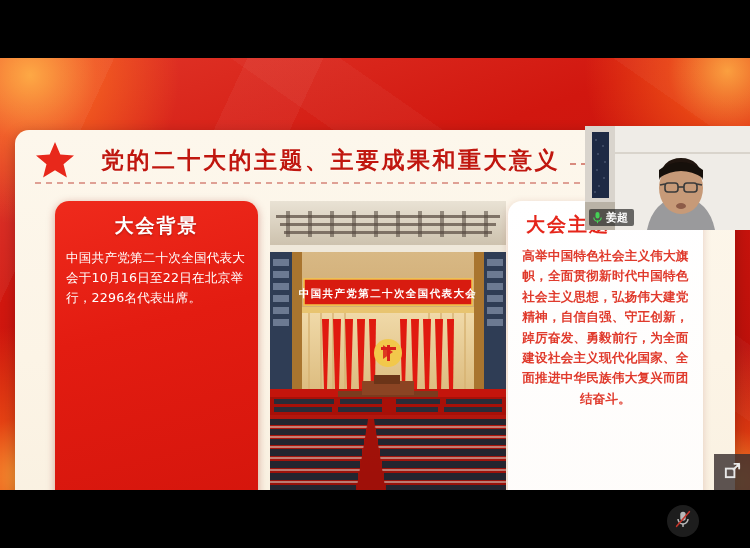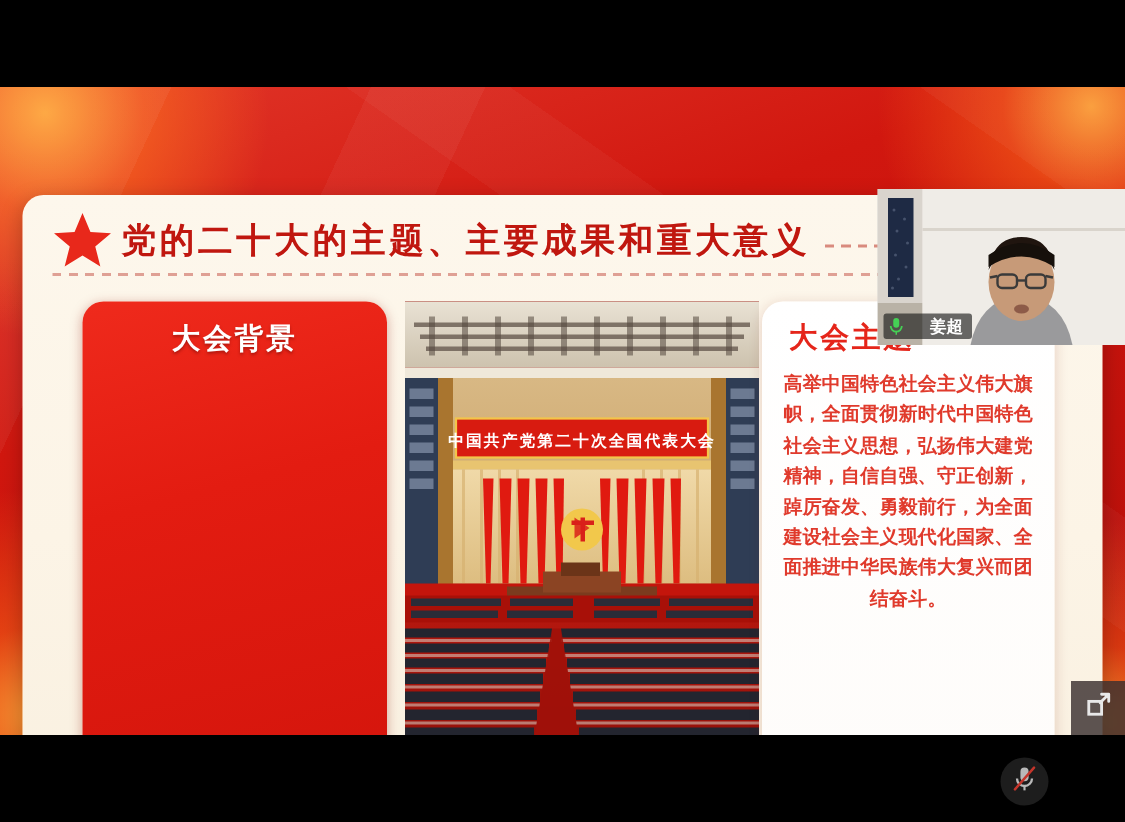--- a/index.html
+++ b/index.html
@@ -26,21 +26,21 @@
 
   
   .card{position:absolute;left:15px;top:72px;width:720px;height:415px;
         background:linear-gradient(180deg,#fdf7ec 0%,#fcf4e6 55%,#f9f0e0 100%);
         border-radius:14px;box-shadow:0 4px 14px rgba(0,0,0,.25);overflow:hidden;}
 
   
   .title-row{position:absolute;left:0;top:6px;width:100%;height:48px;display:flex;align-items:center;}
   .star{margin-left:20px;width:40px;height:38px;flex:none;position:relative;}
   .star svg{display:block;}
-  .title-txt{margin-left:6px;font-size:23px;font-weight:bold;color:#c0170f;
+  .title-txt{margin-left:26px;font-size:23px;font-weight:bold;color:#c0170f;
        letter-spacing:2.5px;font-family:"DejaVu Sans","Liberation Sans",sans-serif;
        white-space:nowrap;text-shadow:0 1px 0 rgba(255,255,255,.4);text-align:center;}
   .title-dash{flex:1;margin:0 16px 0 10px;height:2px;
        background:repeating-linear-gradient(90deg,#d98b7e 0 6px,transparent 6px 11px);
        align-self:center;position:relative;top:4px;}
   .title-underline{position:absolute;left:20px;right:14px;top:52px;height:2px;
        background:repeating-linear-gradient(90deg,#dfa094 0 6px,transparent 6px 11px);}
 
   
   .panel-left{position:absolute;left:40px;top:71px;width:203px;height:316px;
@@ -67,21 +67,21 @@
   .panel-right h3{margin:11px 0 8px;padding-left:18px;color:#e5251a;font-size:19px;font-weight:bold;
        letter-spacing:2px;font-family:"DejaVu Sans","Liberation Sans",sans-serif;}
   .pr-body{padding:0 12px;color:#e03a2c;font-size:12.6px;line-height:1.62;font-weight:bold;
        font-family:"DejaVu Sans","Liberation Sans",sans-serif;letter-spacing:.2px;text-align:center;}
 
   
   .video{position:absolute;left:585px;top:68px;width:165px;height:104px;overflow:hidden;
        background:#d8d4cf;}
   .video svg{display:block;width:100%;height:100%;}
   .namebadge{position:absolute;left:4px;bottom:4px;height:17px;display:flex;align-items:center;
-       gap:17px;padding:0 6px 0 3px;background:rgba(20,20,20,.62);border-radius:2px;}
+       gap:3px;padding:0 6px 0 3px;background:rgba(20,20,20,.62);border-radius:2px;}
   .mic-on{width:11px;height:13px;flex:none;}
   .namebadge span{color:#fff;font-size:11px;font-weight:bold;
        font-family:"DejaVu Sans","Liberation Sans",sans-serif;white-space:nowrap;}
 
   
   .expand{position:absolute;right:0;bottom:0;width:36px;height:36px;
        background:rgba(58,48,48,.82);display:flex;align-items:center;justify-content:center;}
 
   
   .botbar{position:absolute;left:0;top:490px;width:750px;height:58px;background:#000;}
@@ -105,20 +105,21 @@
           </svg>
         </div>
         <div class="title-txt">党的二十大的主题、主要成果和重大意义</div>
         <div class="title-dash"></div>
       </div>
       <div class="title-underline"></div>
 
       <div class="panel-left">
         <h3>大会背景</h3>
         <div class="pl-body">
+          <div class="pl-white">中国共产党第二十次全国代表大会于10月16日至22日在北京举行，2296名代表出席。</div>
         </div>
       </div>
 
       <div class="photo">
         <svg viewBox="0 0 236 316" preserveAspectRatio="none" aria-hidden="true">
           <defs>
             <linearGradient id="ceil" x1="0" y1="0" x2="0" y2="1">
               <stop offset="0" stop-color="#e9e2d4"></stop>
                 <stop offset="1" stop-color="#cdc2ae"></stop>
             </linearGradient>

